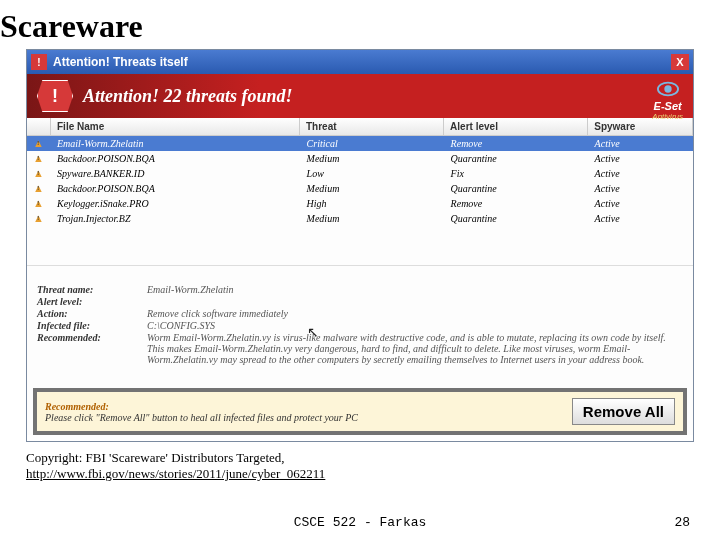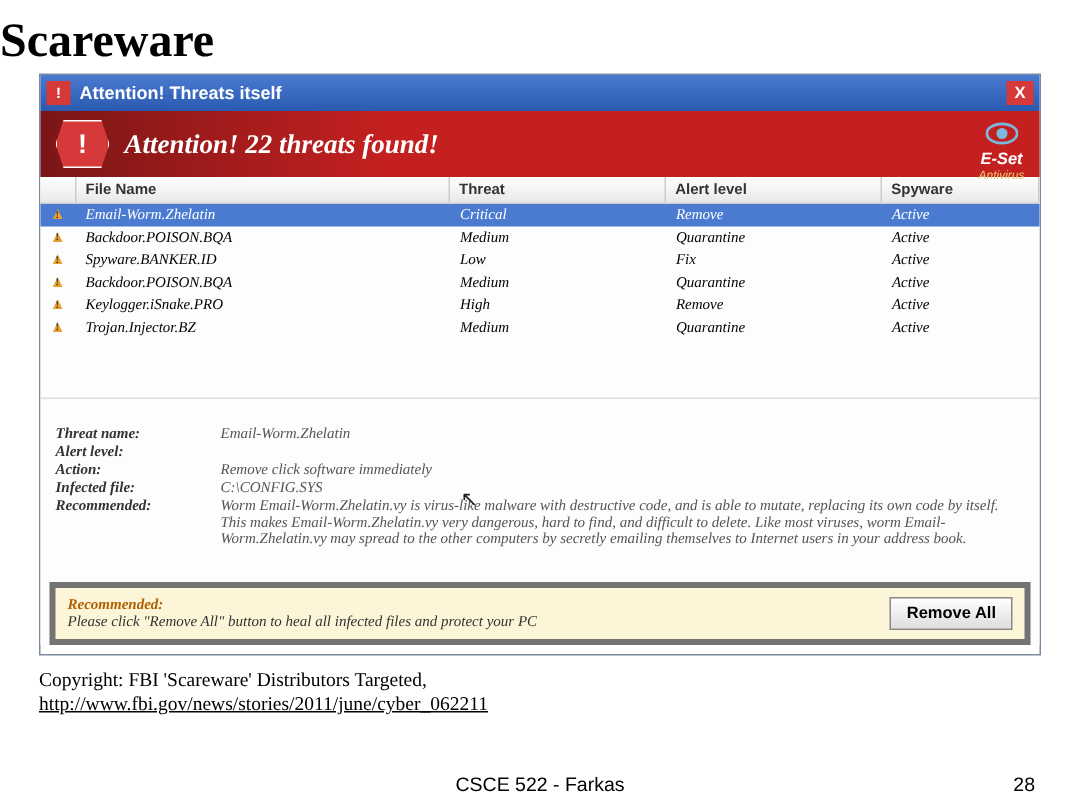--- a/index.html
+++ b/index.html
@@ -40,24 +40,24 @@
   .warn-icon::after { content: '!'; position: absolute; color: #333; font-size: 7px; left: 4px; top: 0; font-weight: bold; font-style: normal; }
   .details { padding: 18px 10px; font-size: 10px; font-family: 'Times New Roman', serif; font-style: italic; border-top: 1px solid #ddd; position: relative; margin-top: 39px; }
   .details .drow { display: flex; margin-bottom: 1px; }
   .details .dlabel { width: 110px; font-weight: bold; color: #333; }
   .details .dval { flex: 1; color: #555; }
   .cursor { position: absolute; left: 280px; top: 58px; font-size: 14px; font-style: normal; color: #222; pointer-events: none; }
   .recommended { background: #fdf5d8; border: 4px solid #737373; margin: 4px 6px 6px; padding: 6px 8px; display: flex; align-items: center; font-size: 10px; font-family: 'Times New Roman', serif; font-style: italic; }
   .rec-text-block { flex: 1; }
   .rec-title { color: #b06000; font-weight: bold; }
   .rec-desc { color: #333; }
-  .remove-btn { background: linear-gradient(to bottom, #fff, #ddd); border: 1px solid #888; padding: 4px 10px; font-size: 11px; font-weight: bold; font-family: Arial, sans-serif; font-style: normal; cursor: pointer; }
+  .remove-btn { background: linear-gradient(to bottom, #fff, #ddd); border: 1px solid #888; padding: 4px 10px; font-size: 15px; font-weight: bold; font-family: Arial, sans-serif; font-style: normal; cursor: pointer; }
   .copyright { margin: 8px 26px 0; font-size: 13px; font-family: 'Times New Roman', serif; }
   .copyright a { color: #000; }
-  .footer { position: absolute; bottom: 10px; left: 0; right: 0; display: flex; align-items: center; font-family: Liberation Sans, sans-serif; font-size: 13px; }
+  .footer { position: absolute; bottom: 10px; left: 0; right: 0; display: flex; align-items: center; font-family: Liberation Mono, monospace; font-size: 13px; }
   .footer .course { flex: 1; text-align: center; }
   .footer .pagenum { position: absolute; right: 30px; }
 </style>
 </head>
 <body>
 
 <h1 class="slide-title">Scareware</h1>
 
 <div class="app-window">
   <div class="titlebar">

